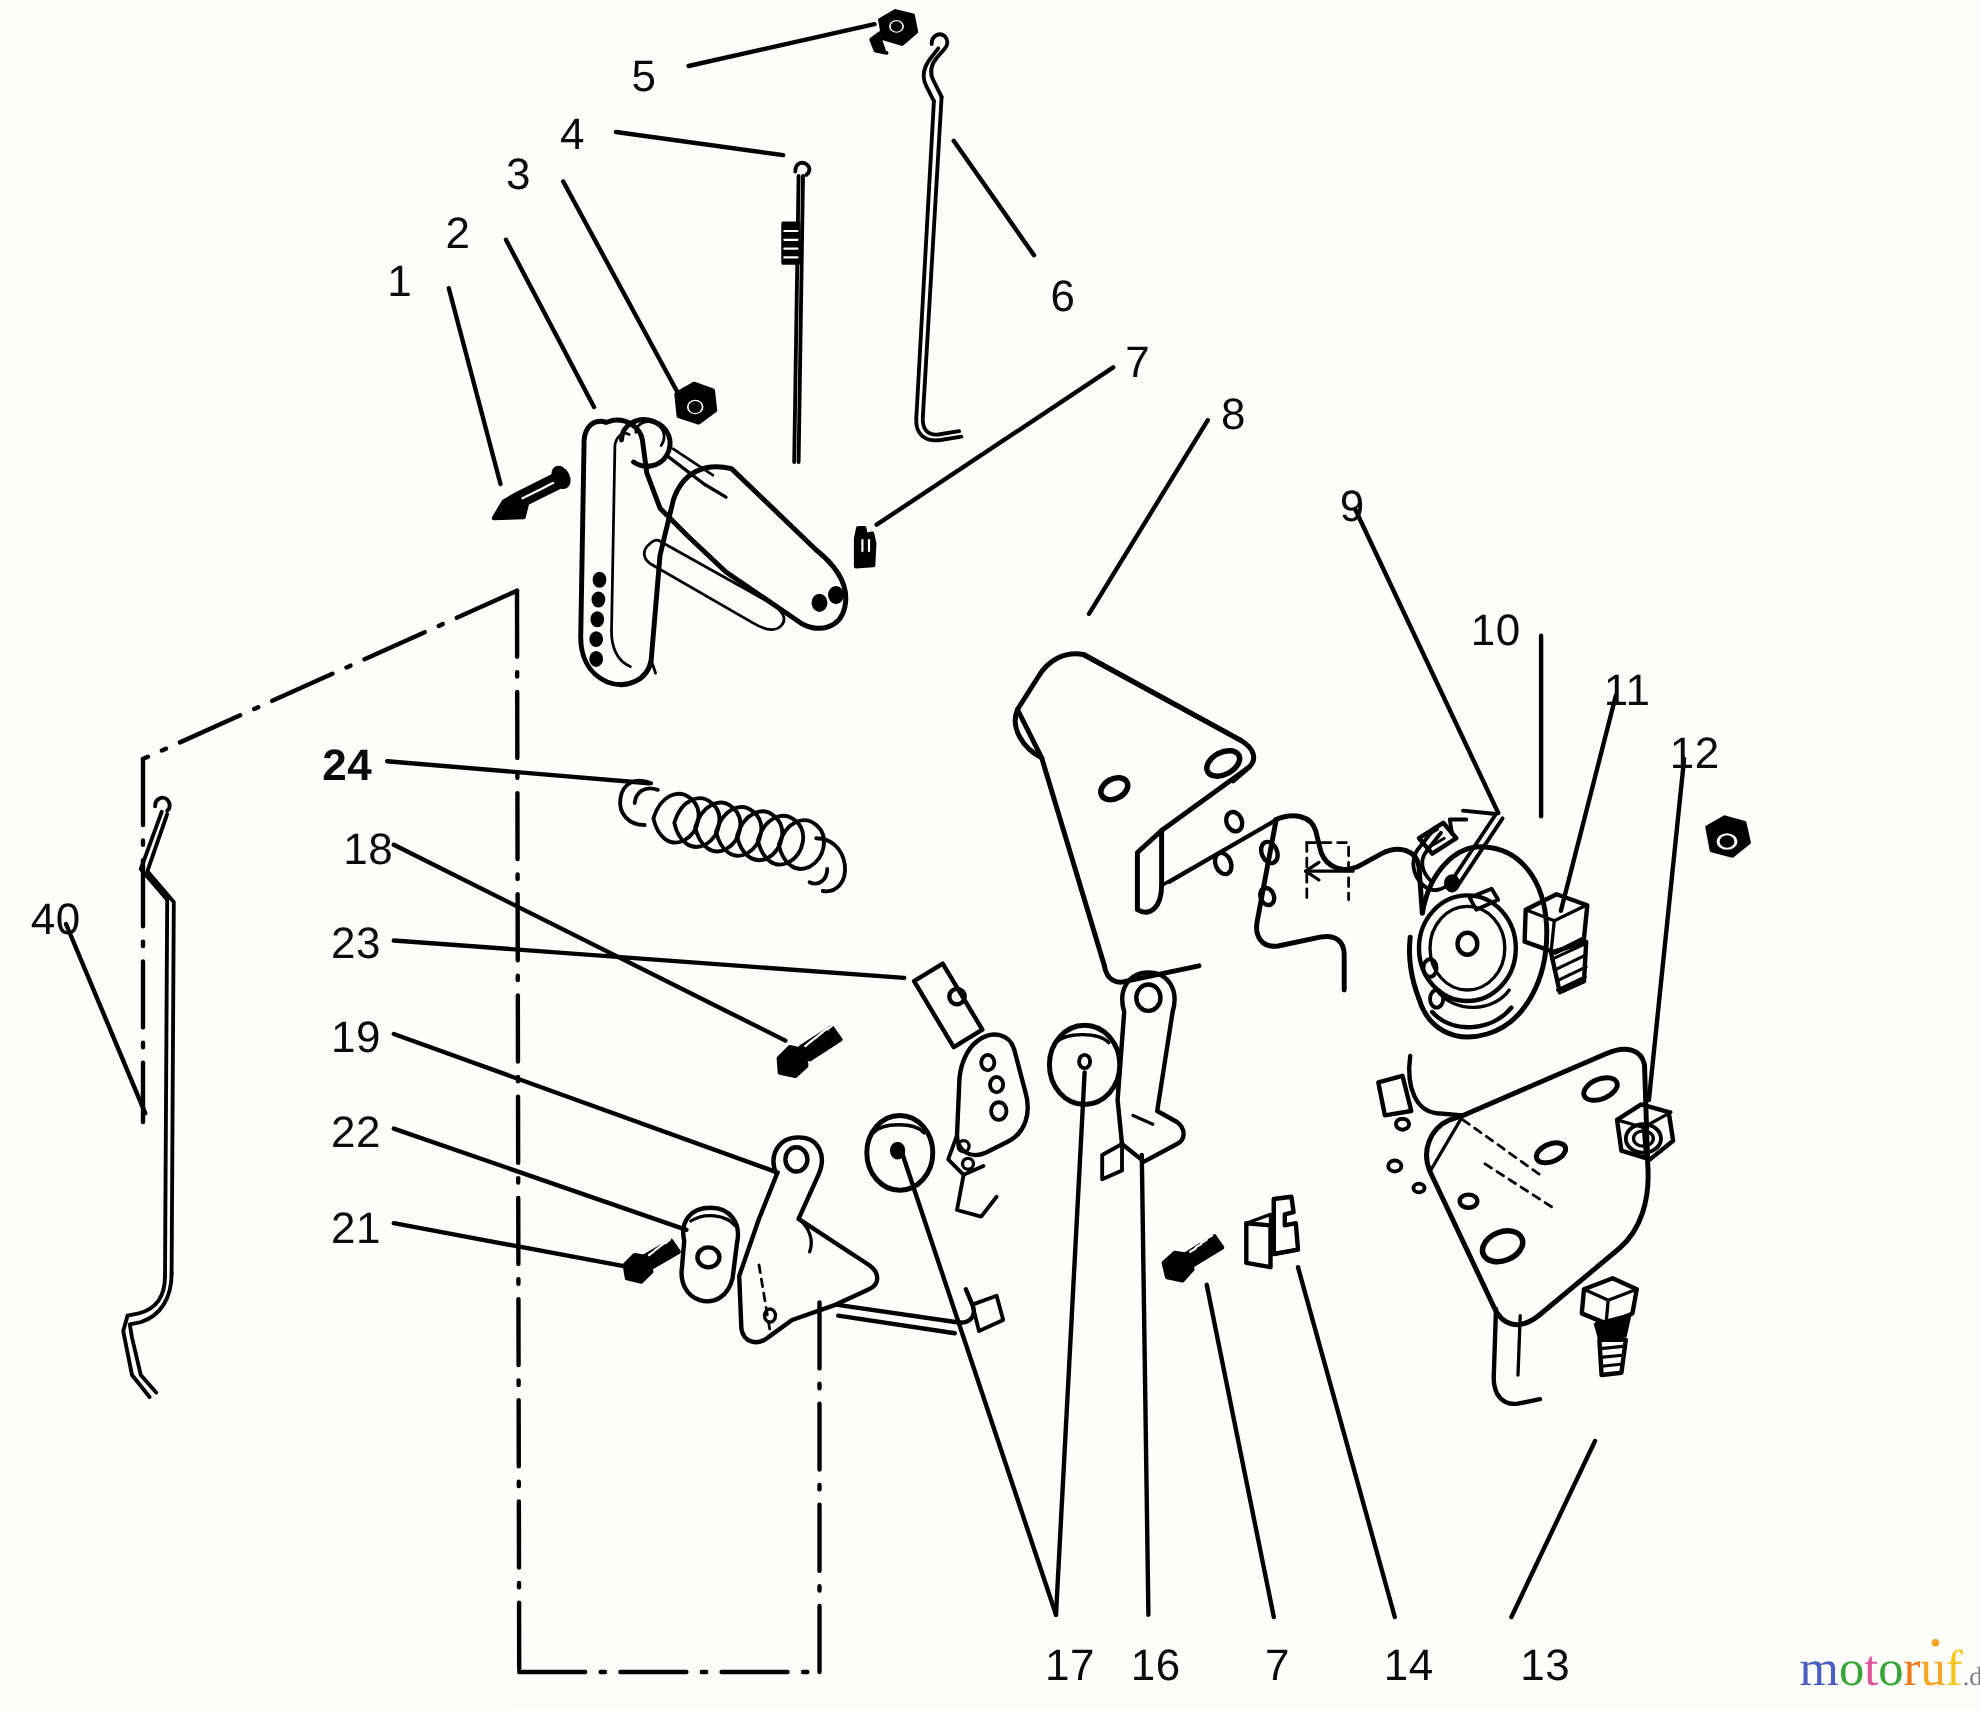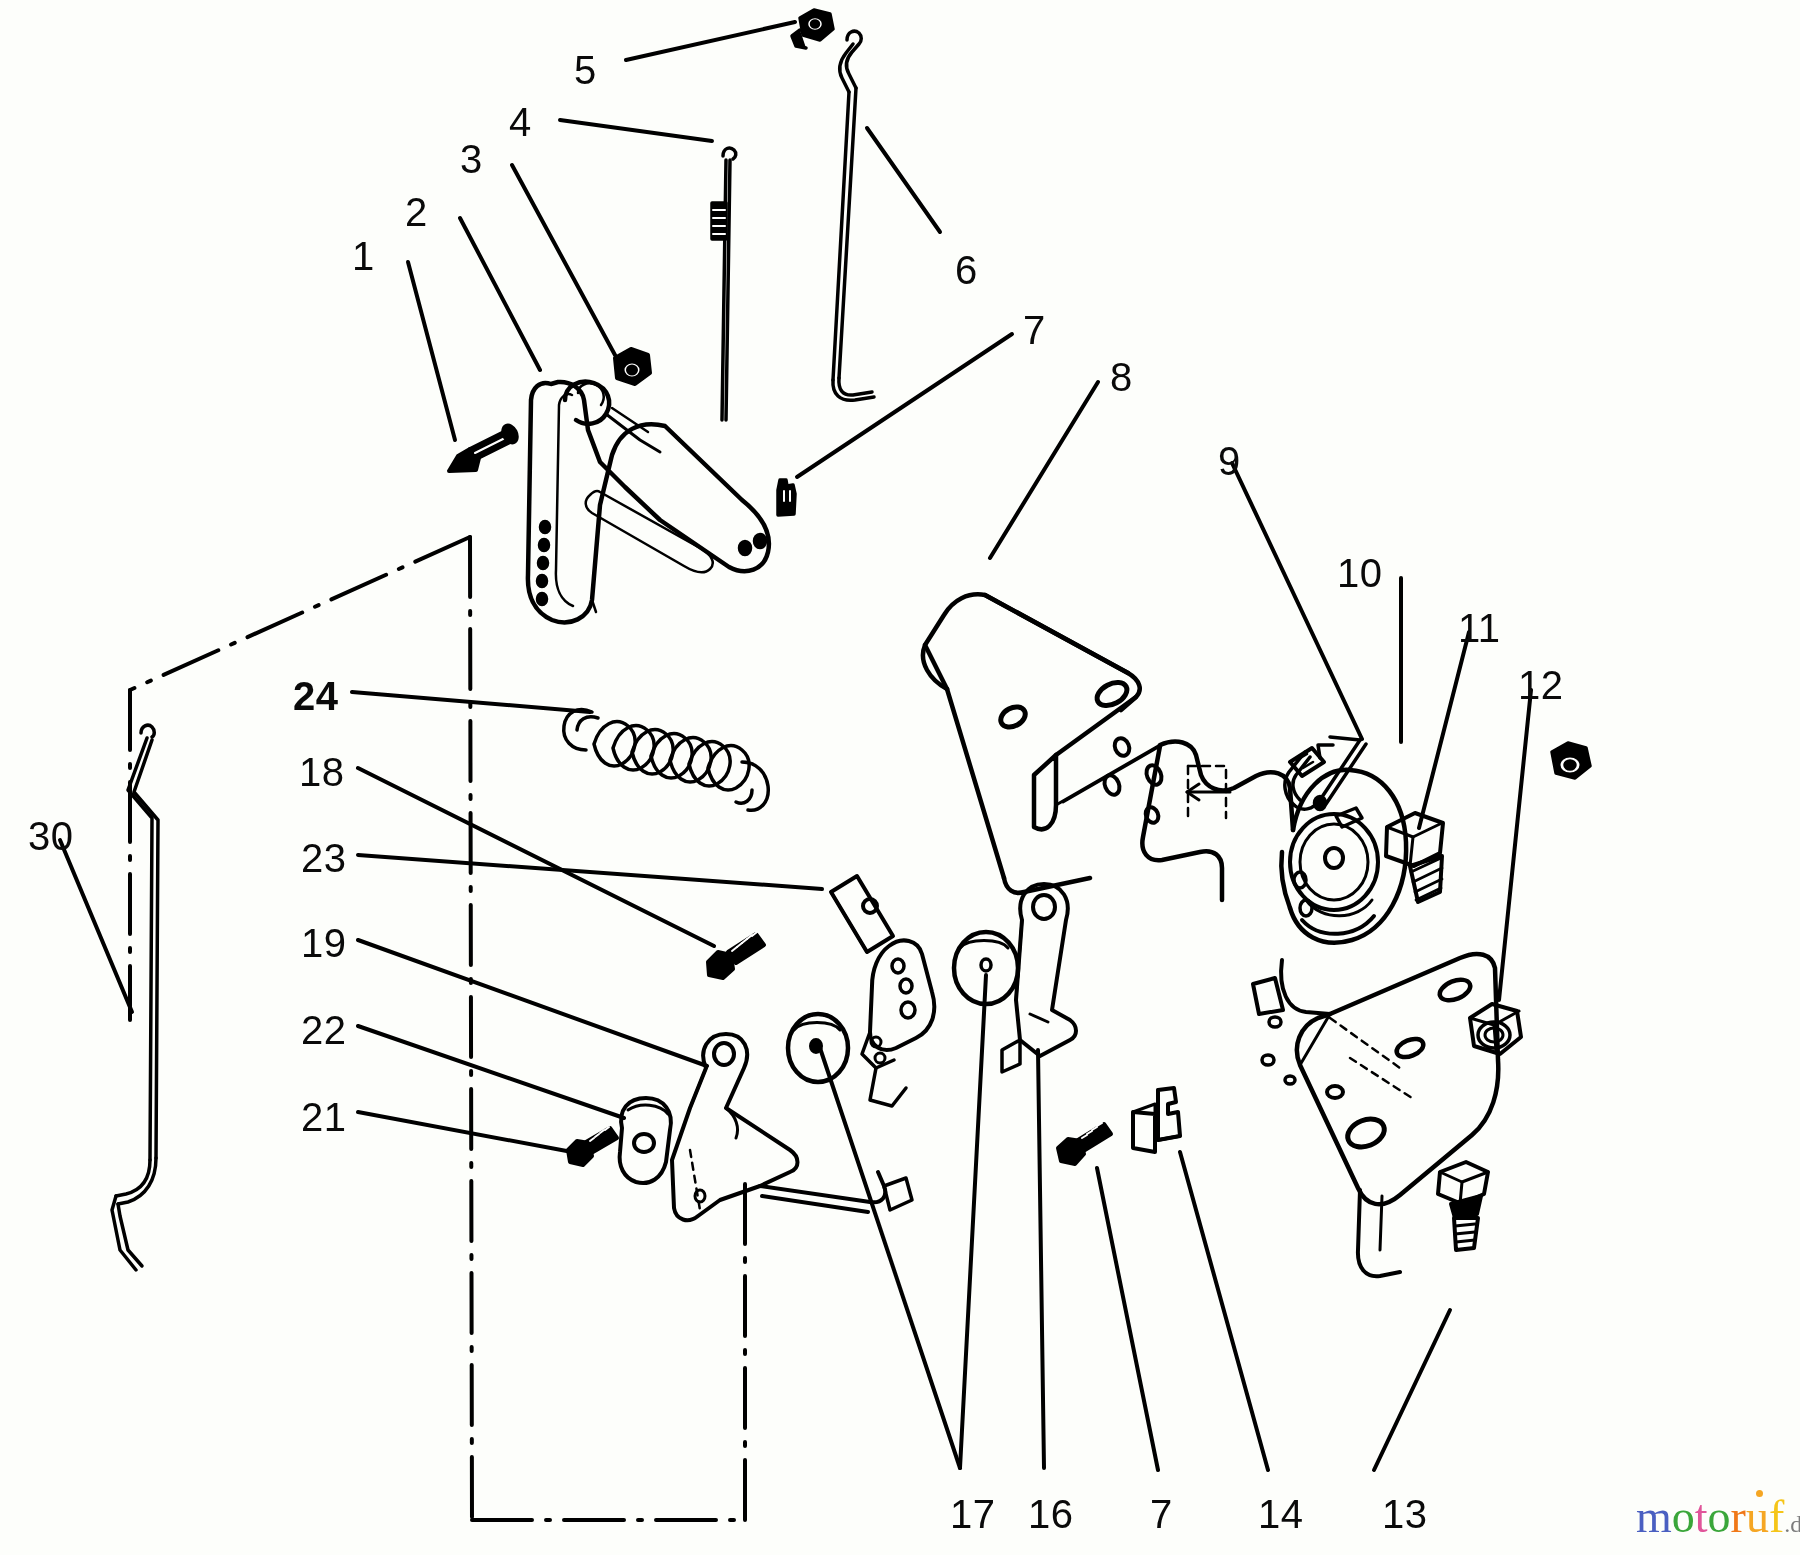--- a/index.html
+++ b/index.html
@@ -510,23 +510,23 @@
   <div class="callout-label" style="left:1110px; top:357px;">8</div>
   <div class="callout-label" style="left:1218px; top:441px;">9</div>
   <div class="callout-label" style="left:1337px; top:553px;">10</div>
   <div class="callout-label" style="left:1458px; top:608px;">11</div>
   <div class="callout-label" style="left:1518px; top:665px;">12</div>
   <div class="callout-label" style="left:1334px; top:1494px;margin-left:48px;">13</div>
   <div class="callout-label" style="left:1258px; top:1494px;">14</div>
   <div class="callout-label" style="left:1150px; top:1494px;">7</div>
   <div class="callout-label" style="left:1028px; top:1494px;">16</div>
   <div class="callout-label" style="left:950px; top:1494px;">17</div>
-  <div class="callout-label" style="left:299px; top:752px;">18</div>
+  <div class="callout-label" style="left:312px; top:752px;">18</div>
   <div class="callout-label" style="left:301px; top:923px;">19</div>
-  <div class="callout-label" style="left:28px; top:816px;">30</div>
+  <div class="callout-label" style="left:28px; top:816px;">40</div>
   <div class="callout-label" style="left:301px; top:1097px;">21</div>
   <div class="callout-label" style="left:301px; top:1010px;">22</div>
   <div class="callout-label" style="left:301px; top:838px;">23</div>
   <div class="callout-label" style="left:293px; top:676px;font-weight:bold;">24</div>
 
   <div id="logo">
     <span class="dot-accent"></span><span class="lt" style="color:#4a5fc1">m</span><span class="lt" style="color:#3aa63a">o</span><span class="lt" style="color:#e0559a">t</span><span class="lt" style="color:#3aa63a">o</span><span class="lt" style="color:#f07818">r</span><span class="lt" style="color:#f5a623">u</span><span class="lt" style="color:#f5c518">f</span><span class="suffix">.de</span>
   </div>
 
 </div>

